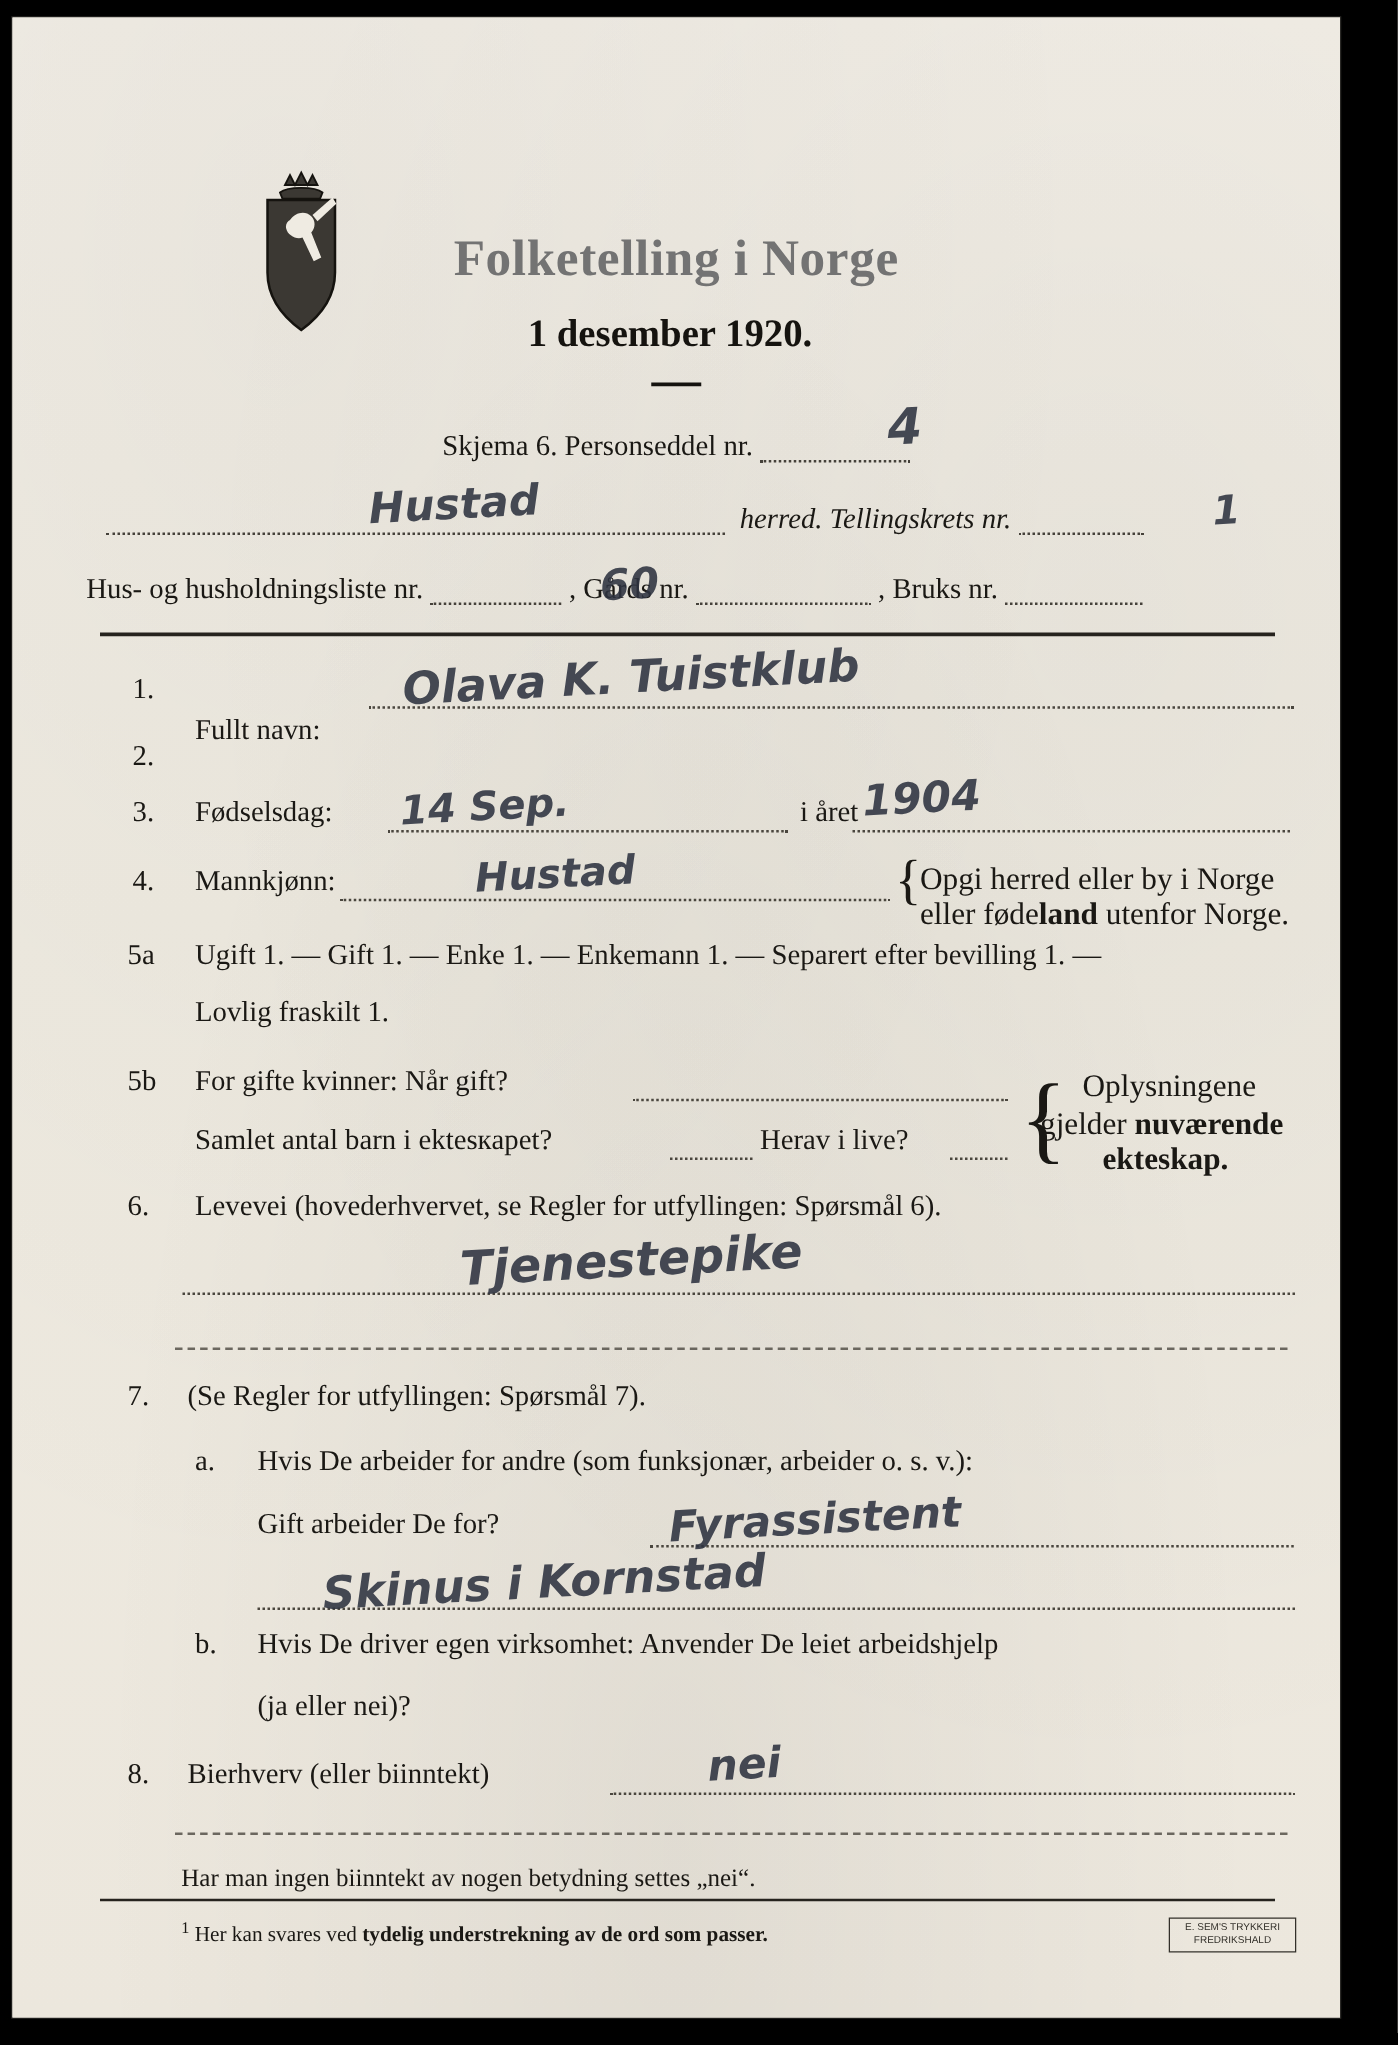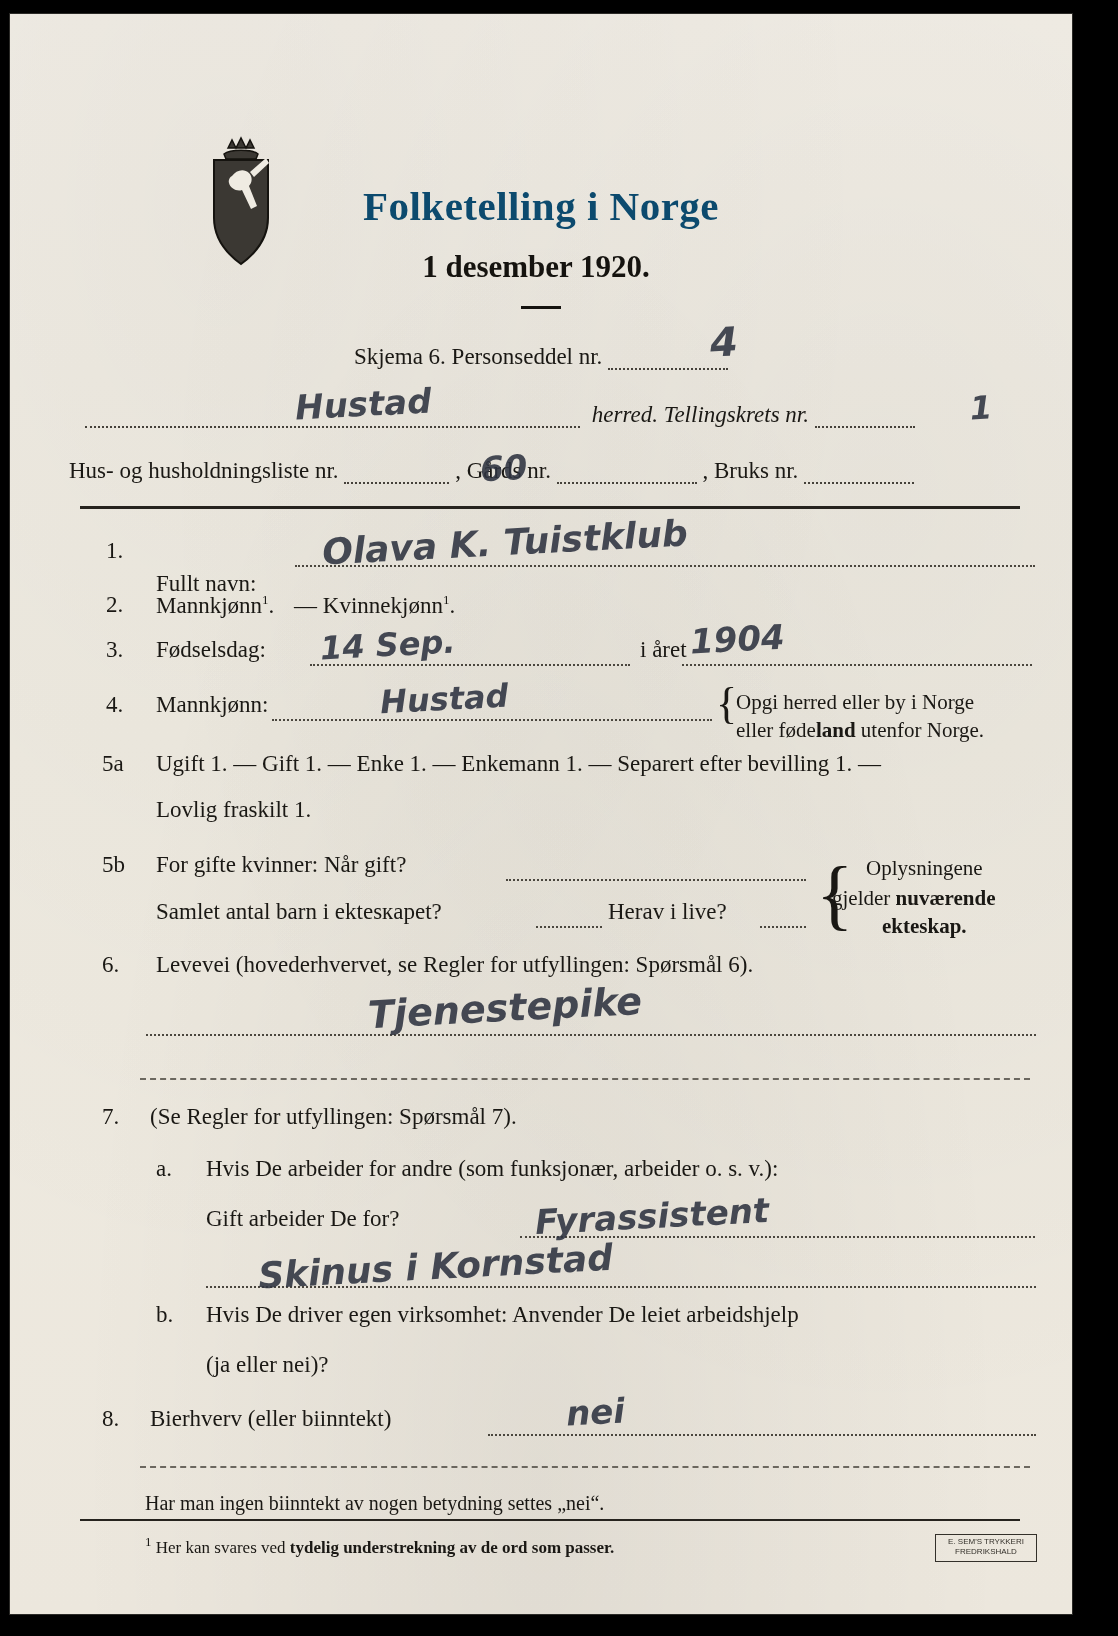--- a/index.html
+++ b/index.html
@@ -48,21 +48,21 @@
   }
   .title {
     position: absolute;
     left: 0;
     top: 168px;
     width: 1062px;
     text-align: center;
     font-size: 41px;
     font-weight: bold;
     letter-spacing: 0.5px;
-    color: #0c4a6e;
+    color: #737373;
   }
   .subtitle {
     position: absolute;
     left: 0;
     top: 235px;
     width: 1052px;
     text-align: center;
     font-size: 31px;
     font-weight: bold;
     color: #15130f;
@@ -139,21 +139,21 @@
     height: 0;
   }
   .brace {
     position: absolute;
     font-size: 44px;
     color: #1a1814;
     font-family: "Liberation Serif", serif;
     line-height: 1;
   }
   .small {
-    font-size: 21px;
+    font-size: 25px;
   }
   .tiny-sup {
     font-size: 13px;
     vertical-align: super;
   }
   .dashline {
     position: absolute;
     left: 130px;
     width: 890px;
     border-top: 2px dashed #56524a;
@@ -236,24 +236,20 @@
     <div class="hw" style="position:absolute; left:470px; top:434px; font-size:34px;">60</div>
 
     <div class="thickrule" style="top:492px"></div>
 
     <div class="num" style="left:96px; top:524px;">1.</div>
     <div class="qrow" style="left:146px; top:524px;margin-top:33px;">Fullt navn:</div>
     <div class="dotline" style="left:285px; top:551px; width:740px;"></div>
     <div class="hw" style="position:absolute; left:312px; top:508px; font-size:36px;">Olava K. Tuistklub</div>
 
     <div class="num" style="left:96px; top:578px;">2.</div>
-    <div class="qrow" style="left:146px; top:578px;">
-      <span>Mannkjønn</span><span class="tiny-sup">1</span>.
-      <span style="margin-left:14px">— Kvinnekjønn</span><span class="tiny-sup">1</span>.
-    </div>
 
     <div class="num" style="left:96px; top:623px;">3.</div>
     <div class="qrow" style="left:146px; top:623px;">Fødselsdag:</div>
     <div class="dotline" style="left:300px; top:650px; width:320px;"></div>
     <div class="qrow" style="left:630px; top:623px;">i året</div>
     <div class="dotline" style="left:672px; top:650px; width:350px;"></div>
     <div class="hw" style="position:absolute; left:310px; top:612px; font-size:32px;">14 Sep.</div>
     <div class="hw" style="position:absolute; left:680px; top:605px; font-size:34px;">1904</div>
 
     <div class="num" style="left:96px; top:678px;">4.</div>

